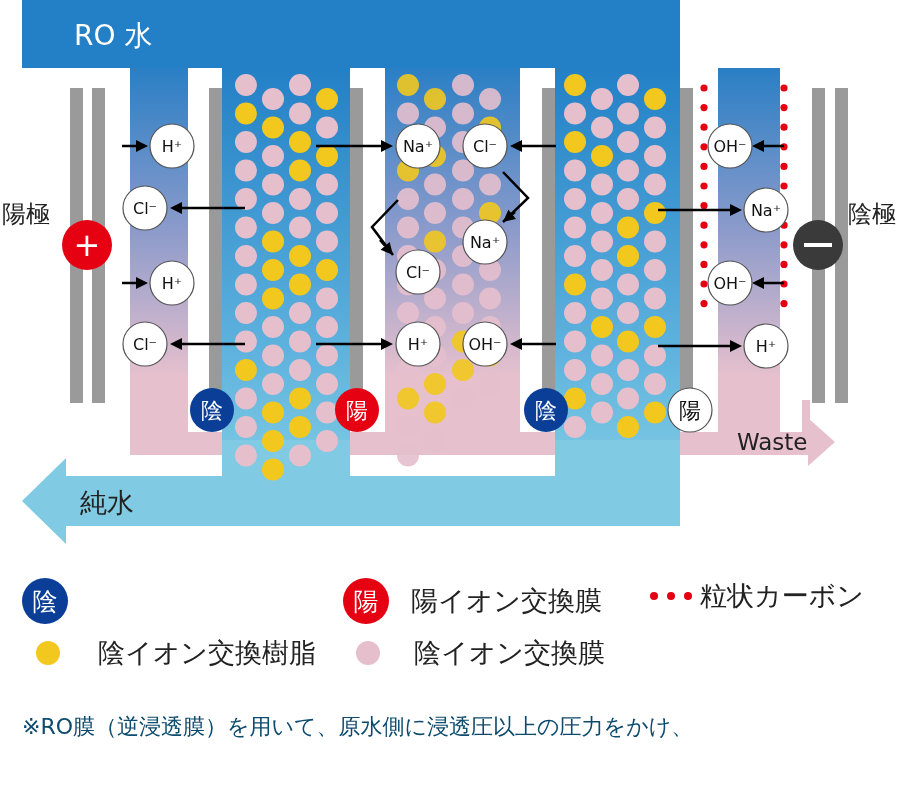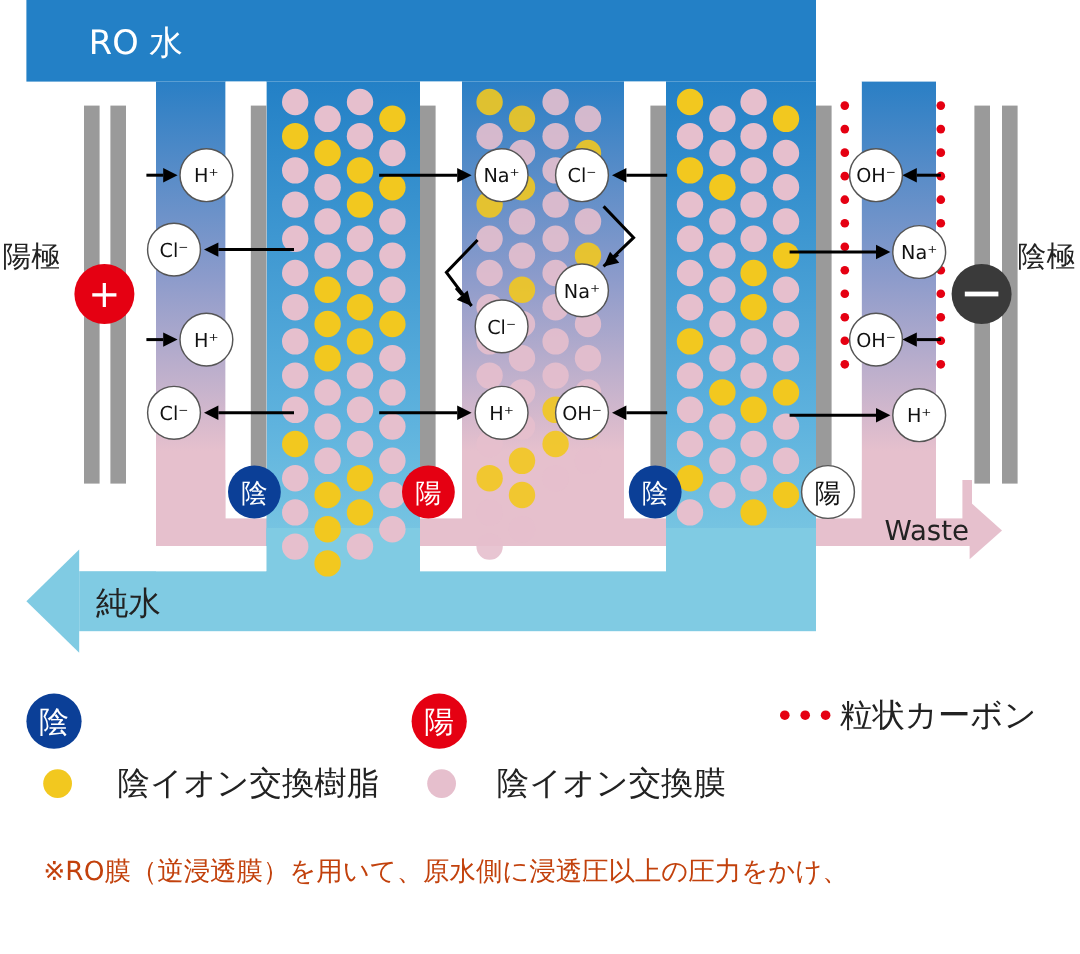--- a/index.html
+++ b/index.html
@@ -3,21 +3,21 @@
 <meta charset="utf-8">
 <style>
   html,body{margin:0;padding:0;background:#ffffff;}
   body{width:900px;height:795px;position:relative;overflow:hidden;font-family:"DejaVu Sans","Liberation Sans",sans-serif;}
   #diagram{position:absolute;left:0;top:0;}
   .lbl{font-family:"DejaVu Sans","Liberation Sans",sans-serif;}
   .legend{position:absolute;left:0;top:560px;width:900px;height:235px;}
   .leg-row{position:absolute;display:flex;align-items:center;font-size:27px;color:#222;}
   .leg-badge{width:46px;height:46px;border-radius:50%;color:#fff;display:flex;align-items:center;justify-content:center;font-size:25px;}
   .leg-dot{width:24px;height:24px;border-radius:50%;}
-  .note{position:absolute;left:36px;top:710px;font-size:22px;line-height:34px;color:#c2410c;}
+  .note{position:absolute;left:22px;top:710px;font-size:22px;line-height:34px;color:#0c4a6e;}
   .note .l2{padding-left:24px;}
 </style>
 </head>
 <body>
 
 <svg id="diagram" width="900" height="560" viewBox="0 0 900 560">
   <defs>
     <linearGradient id="gConc" x1="0" y1="0" x2="0" y2="1">
       <stop offset="0" stop-color="#2a7fc5"></stop>
       <stop offset="0.45" stop-color="#8c9bcb"></stop>
@@ -363,20 +363,21 @@
       <text x="690" y="418" text-anchor="middle" font-size="22" fill="#111" class="lbl">陽</text>
     </g>
 </svg>
 
 <div class="legend">
   <div class="leg-row" style="left:22px;top:18px;">
     <div class="leg-badge" style="background:#0b3f97">陰</div>
   </div>
   <div class="leg-row" style="left:343px;top:18px;">
     <div class="leg-badge" style="background:#e50012">陽</div>
+    <span style="margin-left:22px">陽イオン交換膜</span>
   </div>
   <div class="leg-row" style="left:650px;top:18px;">
     <span style="display:flex;gap:9px;margin-right:8px;">
       <i style="width:8px;height:8px;border-radius:50%;background:#e50012;display:block"></i>
       <i style="width:8px;height:8px;border-radius:50%;background:#e50012;display:block"></i>
       <i style="width:8px;height:8px;border-radius:50%;background:#e50012;display:block"></i>
     </span>
     <span>粒状カーボン</span>
   </div>
   <div class="leg-row" style="left:36px;top:75px;align-items:center;">

